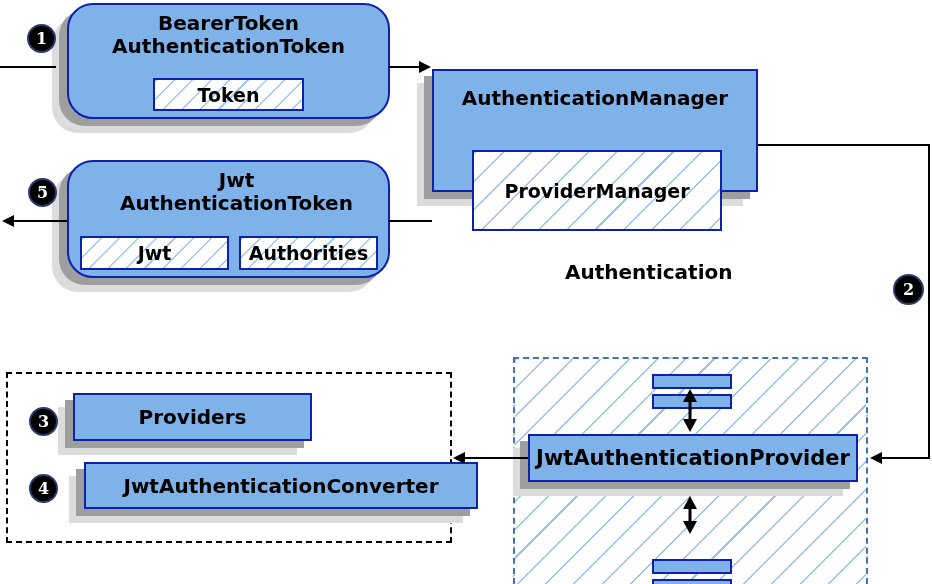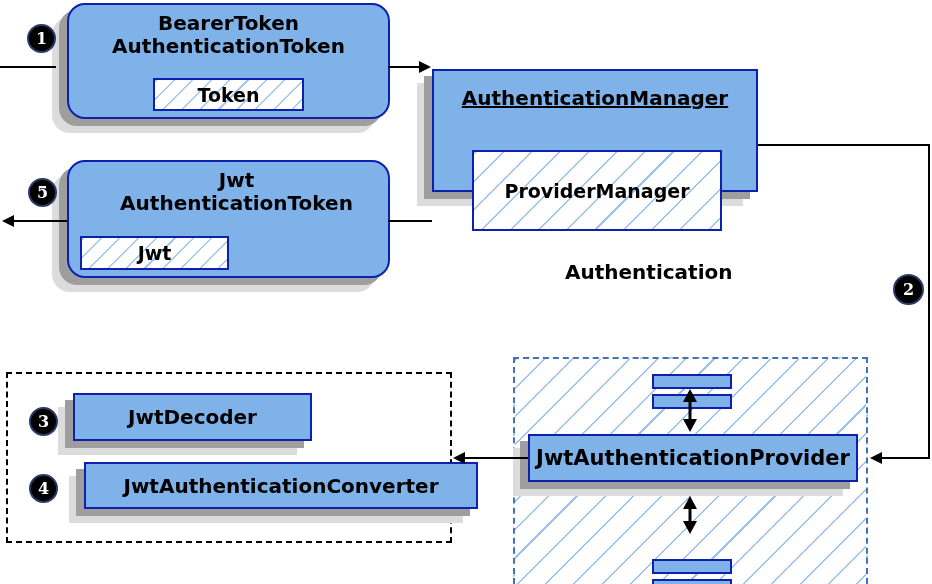--- a/index.html
+++ b/index.html
@@ -3,21 +3,21 @@
 <meta charset="utf-8">
 <style>
   html,body{margin:0;padding:0;background:#fff;}
   .canvas{
     position:relative;width:932px;height:584px;background:#fff;
     font-family:"DejaVu Sans",sans-serif;font-weight:bold;color:#000;
     overflow:hidden;
   }
   .node{position:absolute;box-sizing:border-box;border:2px solid var(--box-border,#0D21AD);
     background:var(--box-fill,#7EB2E8);z-index:2;}
-  .rounded{border-radius:18px;}
+  .rounded{border-radius:26px;}
   .shadow{box-shadow:-8px 7px 0 var(--shadow-dark,#9E9E9E),-15px 14px 0 var(--shadow-light,#DCDCDC);}
   .node-title{width:100%;text-align:center;font-size:20px;line-height:23px;padding-top:7px;}
   .field{position:absolute;box-sizing:border-box;border:2px solid var(--box-border,#0D21AD);
     display:flex;align-items:center;justify-content:center;font-size:19px;}
   .hatch-sm{background-color:#fff;background-image:repeating-linear-gradient(135deg,
     var(--hatch-small,#A6C9F1) 0px,var(--hatch-small,#A6C9F1) 1.5px,
     rgba(0,0,0,0) 1.5px,rgba(0,0,0,0) 13px);}
   .hatch-lg{background-color:#fff;background-image:repeating-linear-gradient(135deg,
     var(--hatch-large,#9CC2EE) 0px,var(--hatch-large,#9CC2EE) 1.5px,
     rgba(0,0,0,0) 1.5px,rgba(0,0,0,0) 20px);margin-top:24px;}
@@ -68,34 +68,37 @@
   <div class="node rounded shadow" style="left:67px;top:3px;width:323px;height:116px;">
     <div class="node-title">
       <div>BearerToken</div>
       <div>AuthenticationToken</div>
     </div>
     <div class="field hatch-sm" style="left:84px;top:73px;width:151px;height:33px;">
       <span>Token</span>
     </div>
   </div>
 
-  <div class="node shadow" style="left:432px;top:69px;width:326px;height:123px;text-decoration:underline;">
+  <div class="node shadow" style="left:432px;top:69px;width:326px;height:123px;">
     <div class="node-title" style="padding-top:16px;">AuthenticationManager</div>
     <div class="field hatch-lg" style="left:38px;top:55px;width:250px;height:81px;">
       <span>ProviderManager</span>
     </div>
   </div>
 
   <div class="node rounded shadow" style="left:67px;top:160px;width:323px;height:118px;padding-left:16px;">
     <div class="node-title">
       <div>Jwt</div>
       <div>AuthenticationToken</div>
     </div>
     <div class="field hatch-sm" style="left:11px;top:74px;width:149px;height:34px;">
       <span>Jwt</span>
+    </div>
+    <div class="field hatch-sm" style="left:170px;top:74px;width:139px;height:34px;">
+      <span>Authorities</span>
     </div>
   </div>
 
   <div class="group-title" style="left:565px;top:261px;width:250px;">
     <div>Authentication</div>
   </div>
 
   <div class="group-box hatch-lg" style="left:513px;top:333px;width:355px;height:247px;border:2px dashed var(--group-dash-border,#4373B4);">
     <div class="bar" style="left:137px;top:15px;"></div>
     <div class="bar" style="left:137px;top:35px;"></div>
@@ -103,21 +106,21 @@
     <div class="bar" style="left:137px;top:220px;"></div>
   </div>
 
   <div class="node shadow center-label" style="left:528px;top:434px;width:330px;height:48px;font-size:21px;">
     <span>JwtAuthenticationProvider</span>
   </div>
 
   <div class="group-box" style="left:6px;top:372px;width:446px;height:171px;border:2px dashed var(--decoder-group-border,#000);"></div>
 
   <div class="node shadow center-label" style="left:73px;top:393px;width:239px;height:48px;">
-    <span>JwtDecoder</span>
+    <span>Providers</span>
   </div>
 
   <div class="node shadow center-label" style="left:84px;top:462px;width:394px;height:47px;">
     <span>JwtAuthenticationConverter</span>
   </div>
 
   <div class="step" style="left:27px;top:24px;">
     <span>1</span>
   </div>
   <div class="step" style="left:893px;top:274px;width:27px;height:27px;">

